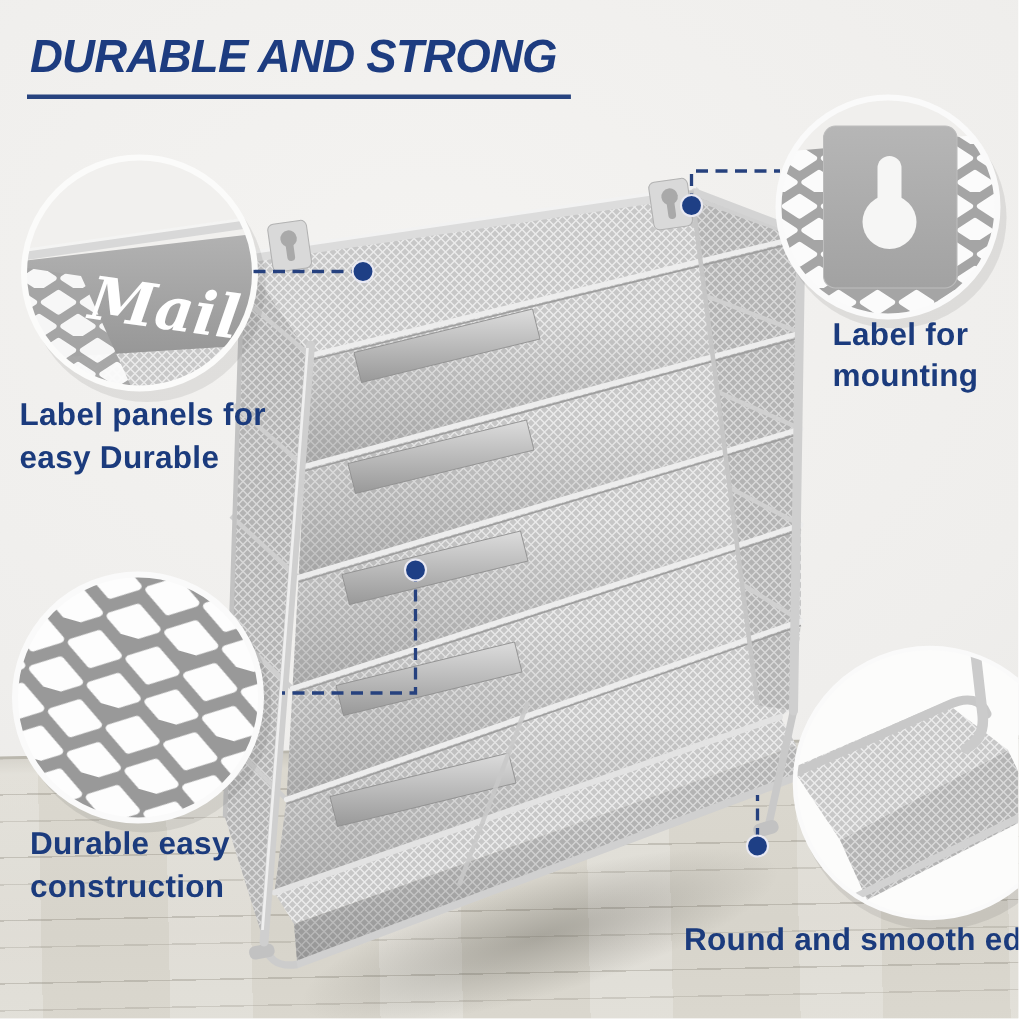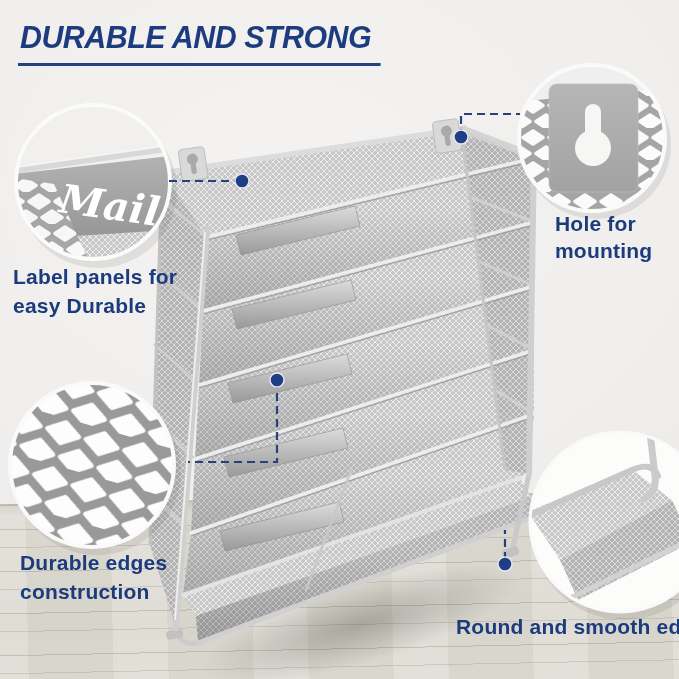--- a/index.html
+++ b/index.html
@@ -264,20 +264,20 @@
     </g>
     <g fill="#1e3f85" stroke="#e9e9f2" stroke-width="1.4">
       <circle cx="242" cy="181" r="7"></circle>
       <circle cx="461" cy="137" r="7"></circle>
       <circle cx="277" cy="380" r="7"></circle>
       <circle cx="505" cy="564" r="7"></circle>
     </g>
   </svg>
 
   <h1 class="title">DURABLE AND STRONG</h1>
-  <div class="callout-label lbl-hole">Hole for
+  <div class="callout-label lbl-hole">Label for
 mounting</div>
   <div class="callout-label lbl-panels">Label panels for
 easy Durable</div>
-  <div class="callout-label lbl-mesh">Durable edges
+  <div class="callout-label lbl-mesh">Durable easy
 construction</div>
   <div class="callout-label lbl-edges">Round and smooth edges</div>
 </div>
 
 </body></html>

